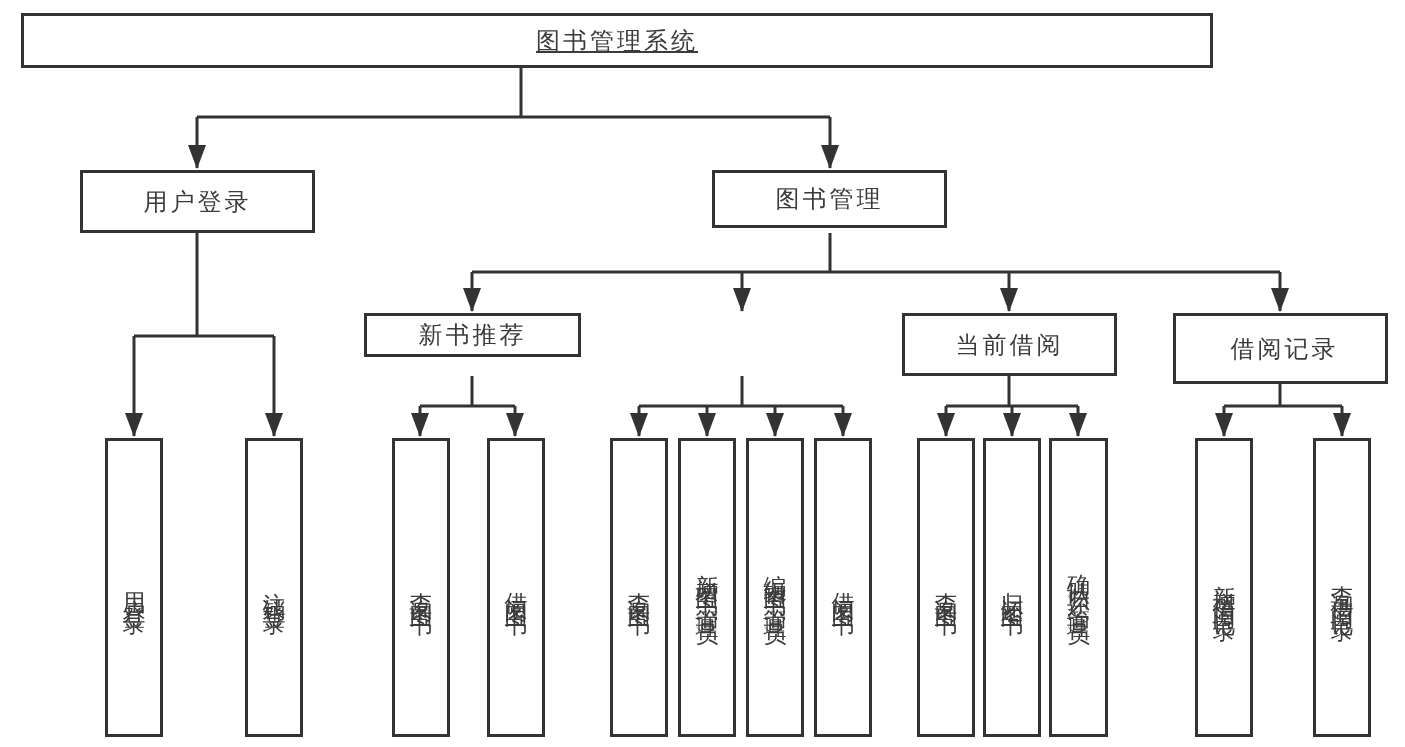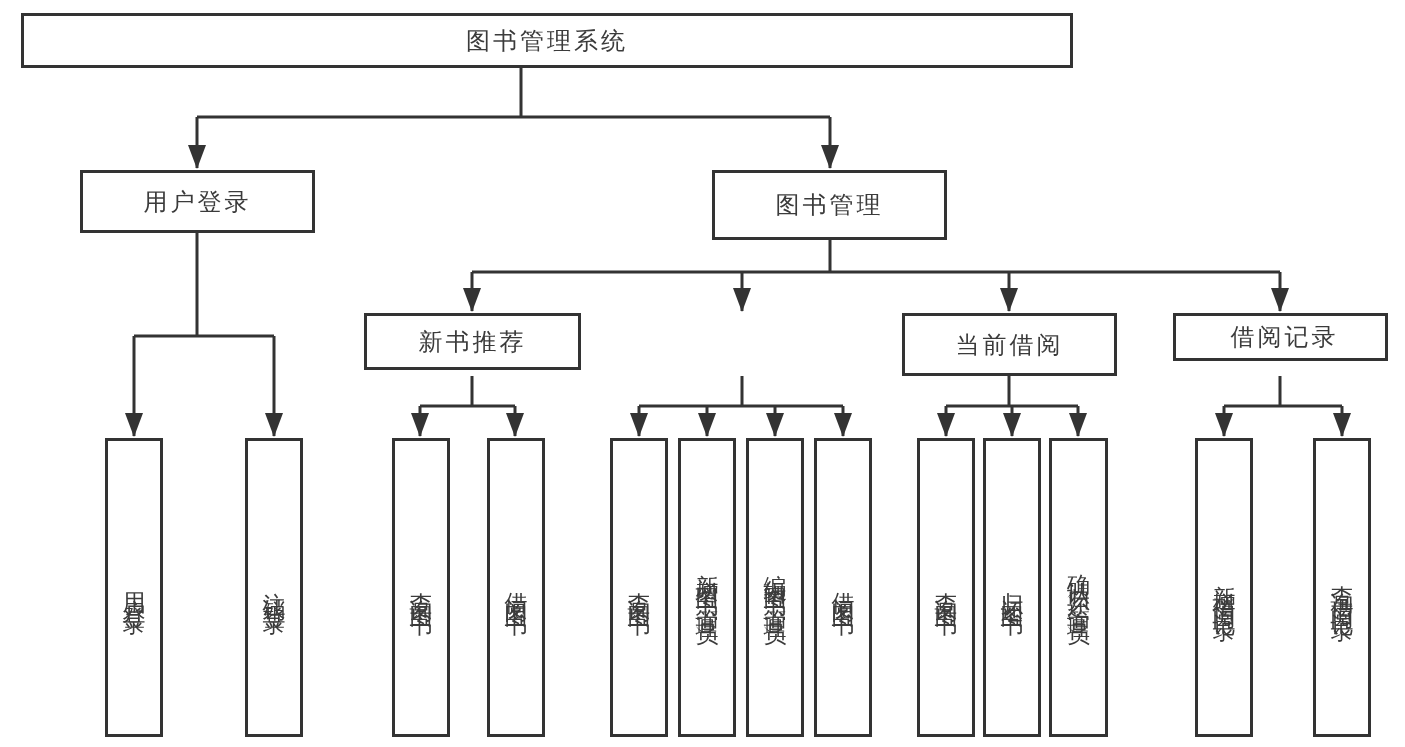--- a/index.html
+++ b/index.html
@@ -93,28 +93,28 @@
     <line x1="843" y1="406" x2="843" y2="436" stroke="#333333" stroke-width="3" marker-end="url(#arrow)"></line>
 
     <line x1="946" y1="406" x2="946" y2="436" stroke="#333333" stroke-width="3" marker-end="url(#arrow)"></line>
     <line x1="1012" y1="406" x2="1012" y2="436" stroke="#333333" stroke-width="3" marker-end="url(#arrow)"></line>
     <line x1="1078" y1="406" x2="1078" y2="436" stroke="#333333" stroke-width="3" marker-end="url(#arrow)"></line>
 
     <line x1="1224" y1="406" x2="1224" y2="436" stroke="#333333" stroke-width="3" marker-end="url(#arrow)"></line>
     <line x1="1342" y1="406" x2="1342" y2="436" stroke="#333333" stroke-width="3" marker-end="url(#arrow)"></line>
   </svg>
 
-  <div class="box" style="left:21px; top:13px; width:1052px; height:55px;">图书管理系统</div>
+  <div class="box" style="left:21px; top:13px; width:1192px; height:55px;text-decoration:underline;">图书管理系统</div>
 
   <div class="box" style="left:80px; top:170px; width:235px; height:63px;">用户登录</div>
-  <div class="box" style="left:712px; top:170px; width:235px; height:70px;">图书管理</div>
+  <div class="box" style="left:712px; top:170px; width:235px; height:58px;">图书管理</div>
 
-  <div class="box" style="left:364px; top:313px; width:217px; height:57px;">新书推荐</div>
+  <div class="box" style="left:364px; top:313px; width:217px; height:44px;">新书推荐</div>
   <div class="box" style="left:902px; top:313px; width:215px; height:63px;">当前借阅</div>
-  <div class="box" style="left:1173px; top:313px; width:215px; height:48px;padding-left:8px;">借阅记录</div>
+  <div class="box" style="left:1173px; top:313px; width:215px; height:71px;padding-left:8px;">借阅记录</div>
 
   <div class="box vbox" style="left:105px; top:438px; width:58px; height:299px;">用户登录</div>
   <div class="box vbox" style="left:245px; top:438px; width:58px; height:299px;">注销登录</div>
 
   <div class="box vbox" style="left:392px; top:438px; width:58px; height:299px;">查询图书</div>
   <div class="box vbox" style="left:487px; top:438px; width:58px; height:299px;">借阅图书</div>
 
   <div class="box vbox" style="left:610px; top:438px; width:58px; height:299px;">查询图书</div>
   <div class="box vbox" style="left:678px; top:438px; width:58px; height:299px;">新增图书（管理员）</div>
   <div class="box vbox" style="left:746px; top:438px; width:58px; height:299px;">编辑图书（管理员）</div>

